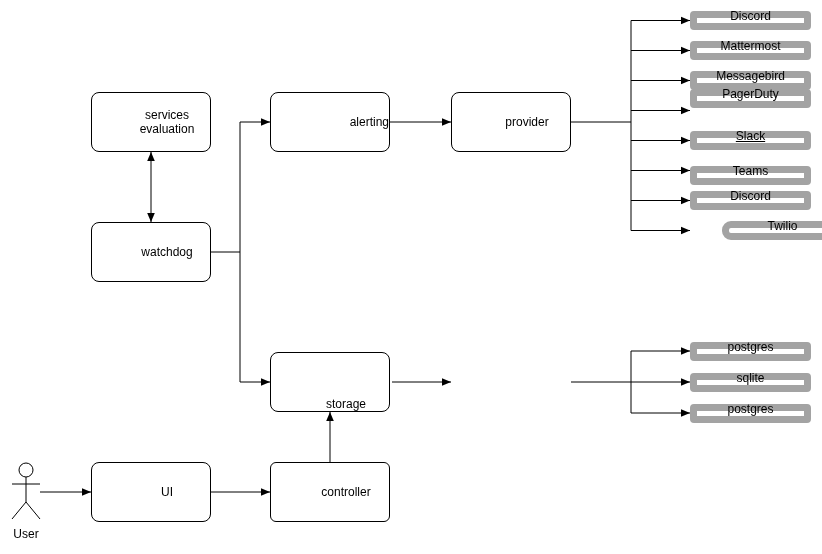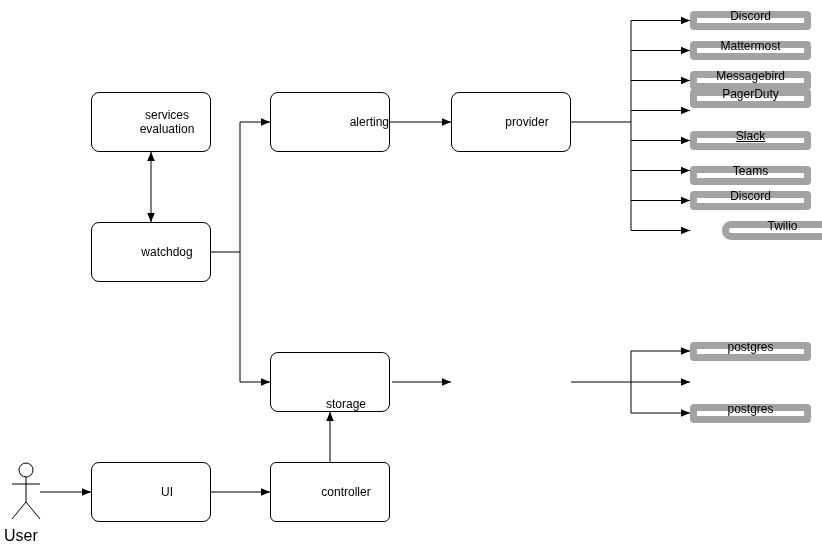--- a/index.html
+++ b/index.html
@@ -39,21 +39,22 @@
     display: flex;
     align-items: flex-end;
     justify-content: center;
     font-size: 12px;
   }
   .actor-label {
     position: absolute;
     left: 4px;
     top: 527px;
     width: 44px;
-    font-size: 16px;
+    text-align: center;
+    font-size: 12px;
   }
 </style>
 </head>
 <body>
 
 <div class="canvas">
 
   <svg class="wires" width="822" height="554" viewBox="0 0 822 554">
     <defs>
       <marker id="arrow" markerWidth="10" markerHeight="10" refX="9" refY="5" orient="auto-start-reverse" markerUnits="userSpaceOnUse">
@@ -144,19 +145,22 @@
   <div class="leaf" style="left:690px; top:191px;">
     <span>Discord</span>
   </div>
   <div class="leaf" style="left:722px; top:221px;border-radius:9px;">
     <span>Twilio</span>
   </div>
 
   <div class="leaf" style="left:690px; top:341.5px;">
     <span>postgres</span>
   </div>
+  <div class="leaf" style="left:690px; top:372.5px;">
+    <span>sqlite</span>
+  </div>
   <div class="leaf" style="left:690px; top:403.5px;">
     <span>postgres</span>
   </div>
 
   <div class="actor-label">User</div>
 
 </div>
 
 </body></html>

